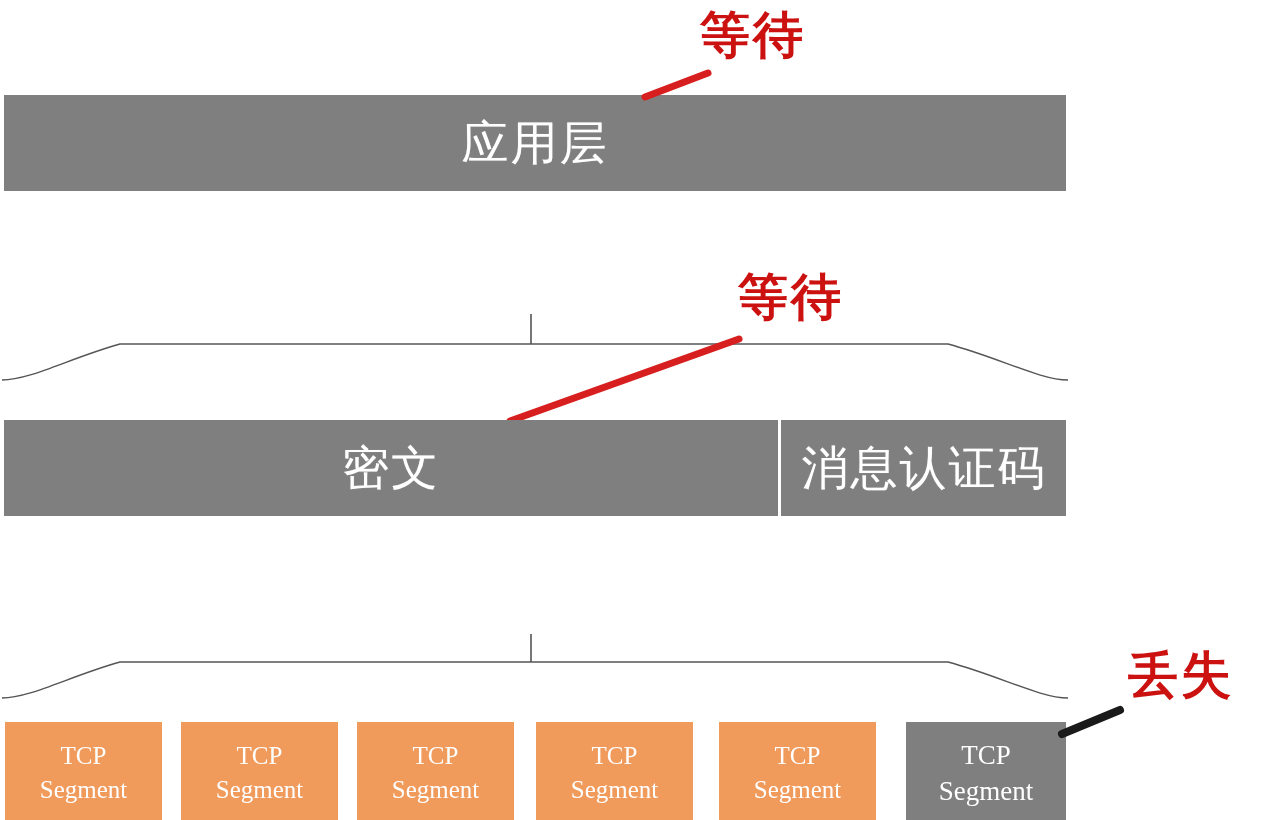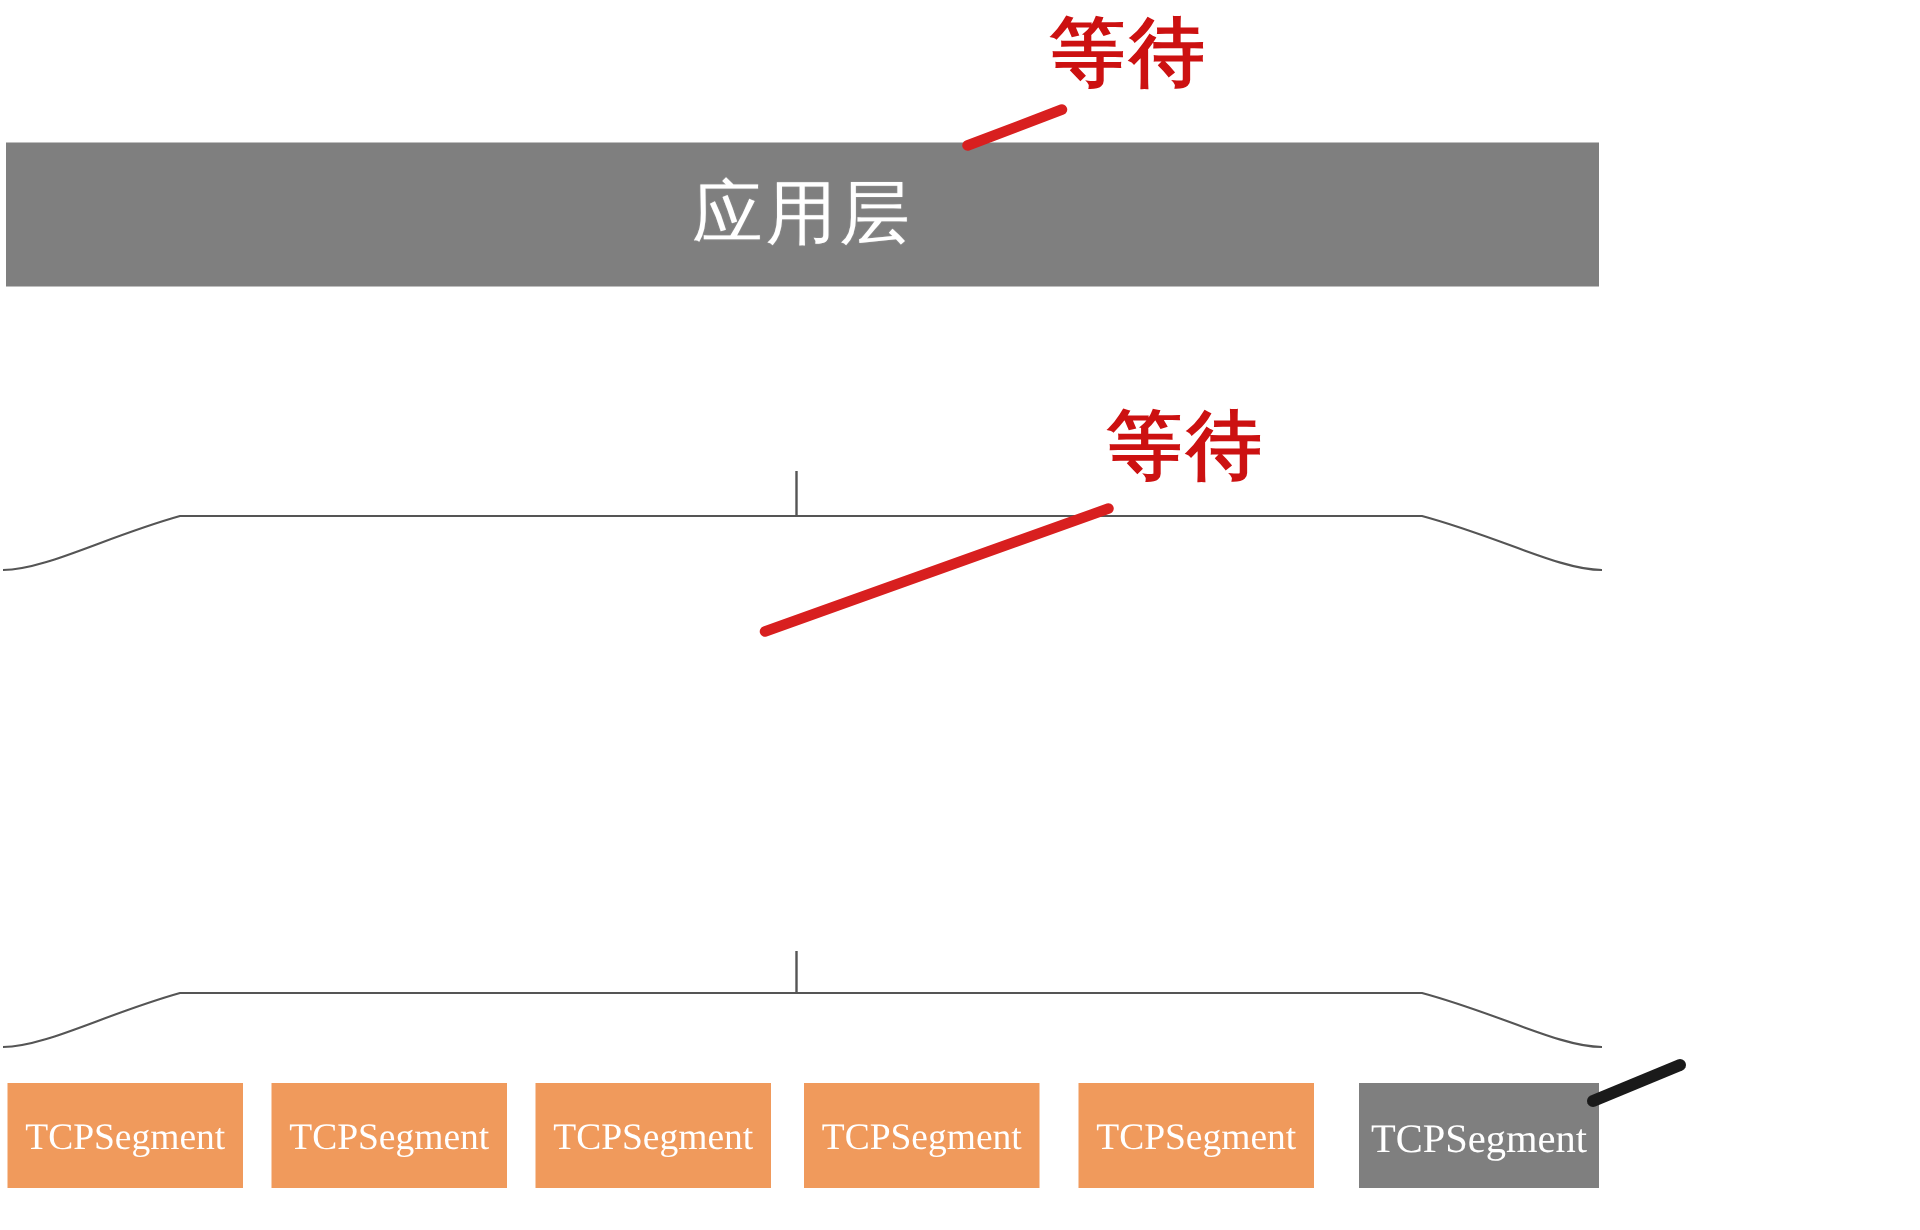--- a/index.html
+++ b/index.html
@@ -87,25 +87,25 @@
     position: absolute;
     left: 5px;
     top: 722px;
     width: 1063px;
     height: 98px;
   }
   .tcp-seg {
     position: absolute;
     top: 0;
     width: 157px;
-    height: 70px;
+    height: 98px;
     box-sizing: border-box;
     background: #f09a5c;
     display: flex;
-    flex-direction: row;
+    flex-direction: column;
     align-items: center;
     justify-content: center;
     padding-top: 4px;
   }
   .tcp-seg.lost {
     background: #7f7f7f;
     width: 160px;
   }
   .tcp-line {
     color: #ffffff;
@@ -159,20 +159,29 @@
     <path d="M 2 70 C 30 70 70 48 120 34 L 948 34 C 1000 48 1040 70 1068 70" fill="none" stroke="#555555" stroke-width="1.4"></path>
     <line x1="531" y1="4" x2="531" y2="34" stroke="#555555" stroke-width="1.6"></line>
   </svg>
 
   <svg class="leader" width="1280" height="820">
     <line x1="510" y1="421" x2="739" y2="339" stroke="#d81f1f" stroke-width="7" stroke-linecap="round"></line>
   </svg>
 
   <div class="annot-text" id="annot-wait-mid-text">等待</div>
 
+  <div id="record-bar" class="bar">
+    <div class="record-cell" id="record-ciphertext-cell">
+      <span class="bar-label">密文</span>
+    </div>
+    <div id="record-divider"></div>
+    <div class="record-cell" id="record-mac-cell">
+      <span class="bar-label">消息认证码</span>
+    </div>
+  </div>
 
   <svg class="brace" style="top:630px;" width="1080" height="75">
     <path d="M 2 68 C 30 68 70 46 120 32 L 948 32 C 1000 46 1040 68 1068 68" fill="none" stroke="#555555" stroke-width="1.4"></path>
     <line x1="531" y1="4" x2="531" y2="32" stroke="#555555" stroke-width="1.6"></line>
   </svg>
 
   <div id="tcp-row">
     <div class="tcp-seg" style="left:0px;">
       <span class="tcp-line">TCP</span>
       <span class="tcp-line">Segment</span>
@@ -196,14 +205,15 @@
     <div class="tcp-seg lost" style="left:901px;">
       <span class="tcp-line">TCP</span>
       <span class="tcp-line">Segment</span>
     </div>
   </div>
 
   <svg class="leader" width="1280" height="820">
     <line x1="1062" y1="734" x2="1120" y2="710" stroke="#1a1a1a" stroke-width="8" stroke-linecap="round"></line>
   </svg>
 
+  <div class="annot-text" id="annot-lost-text">丢失</div>
 
 </div>
 
 </body></html>

